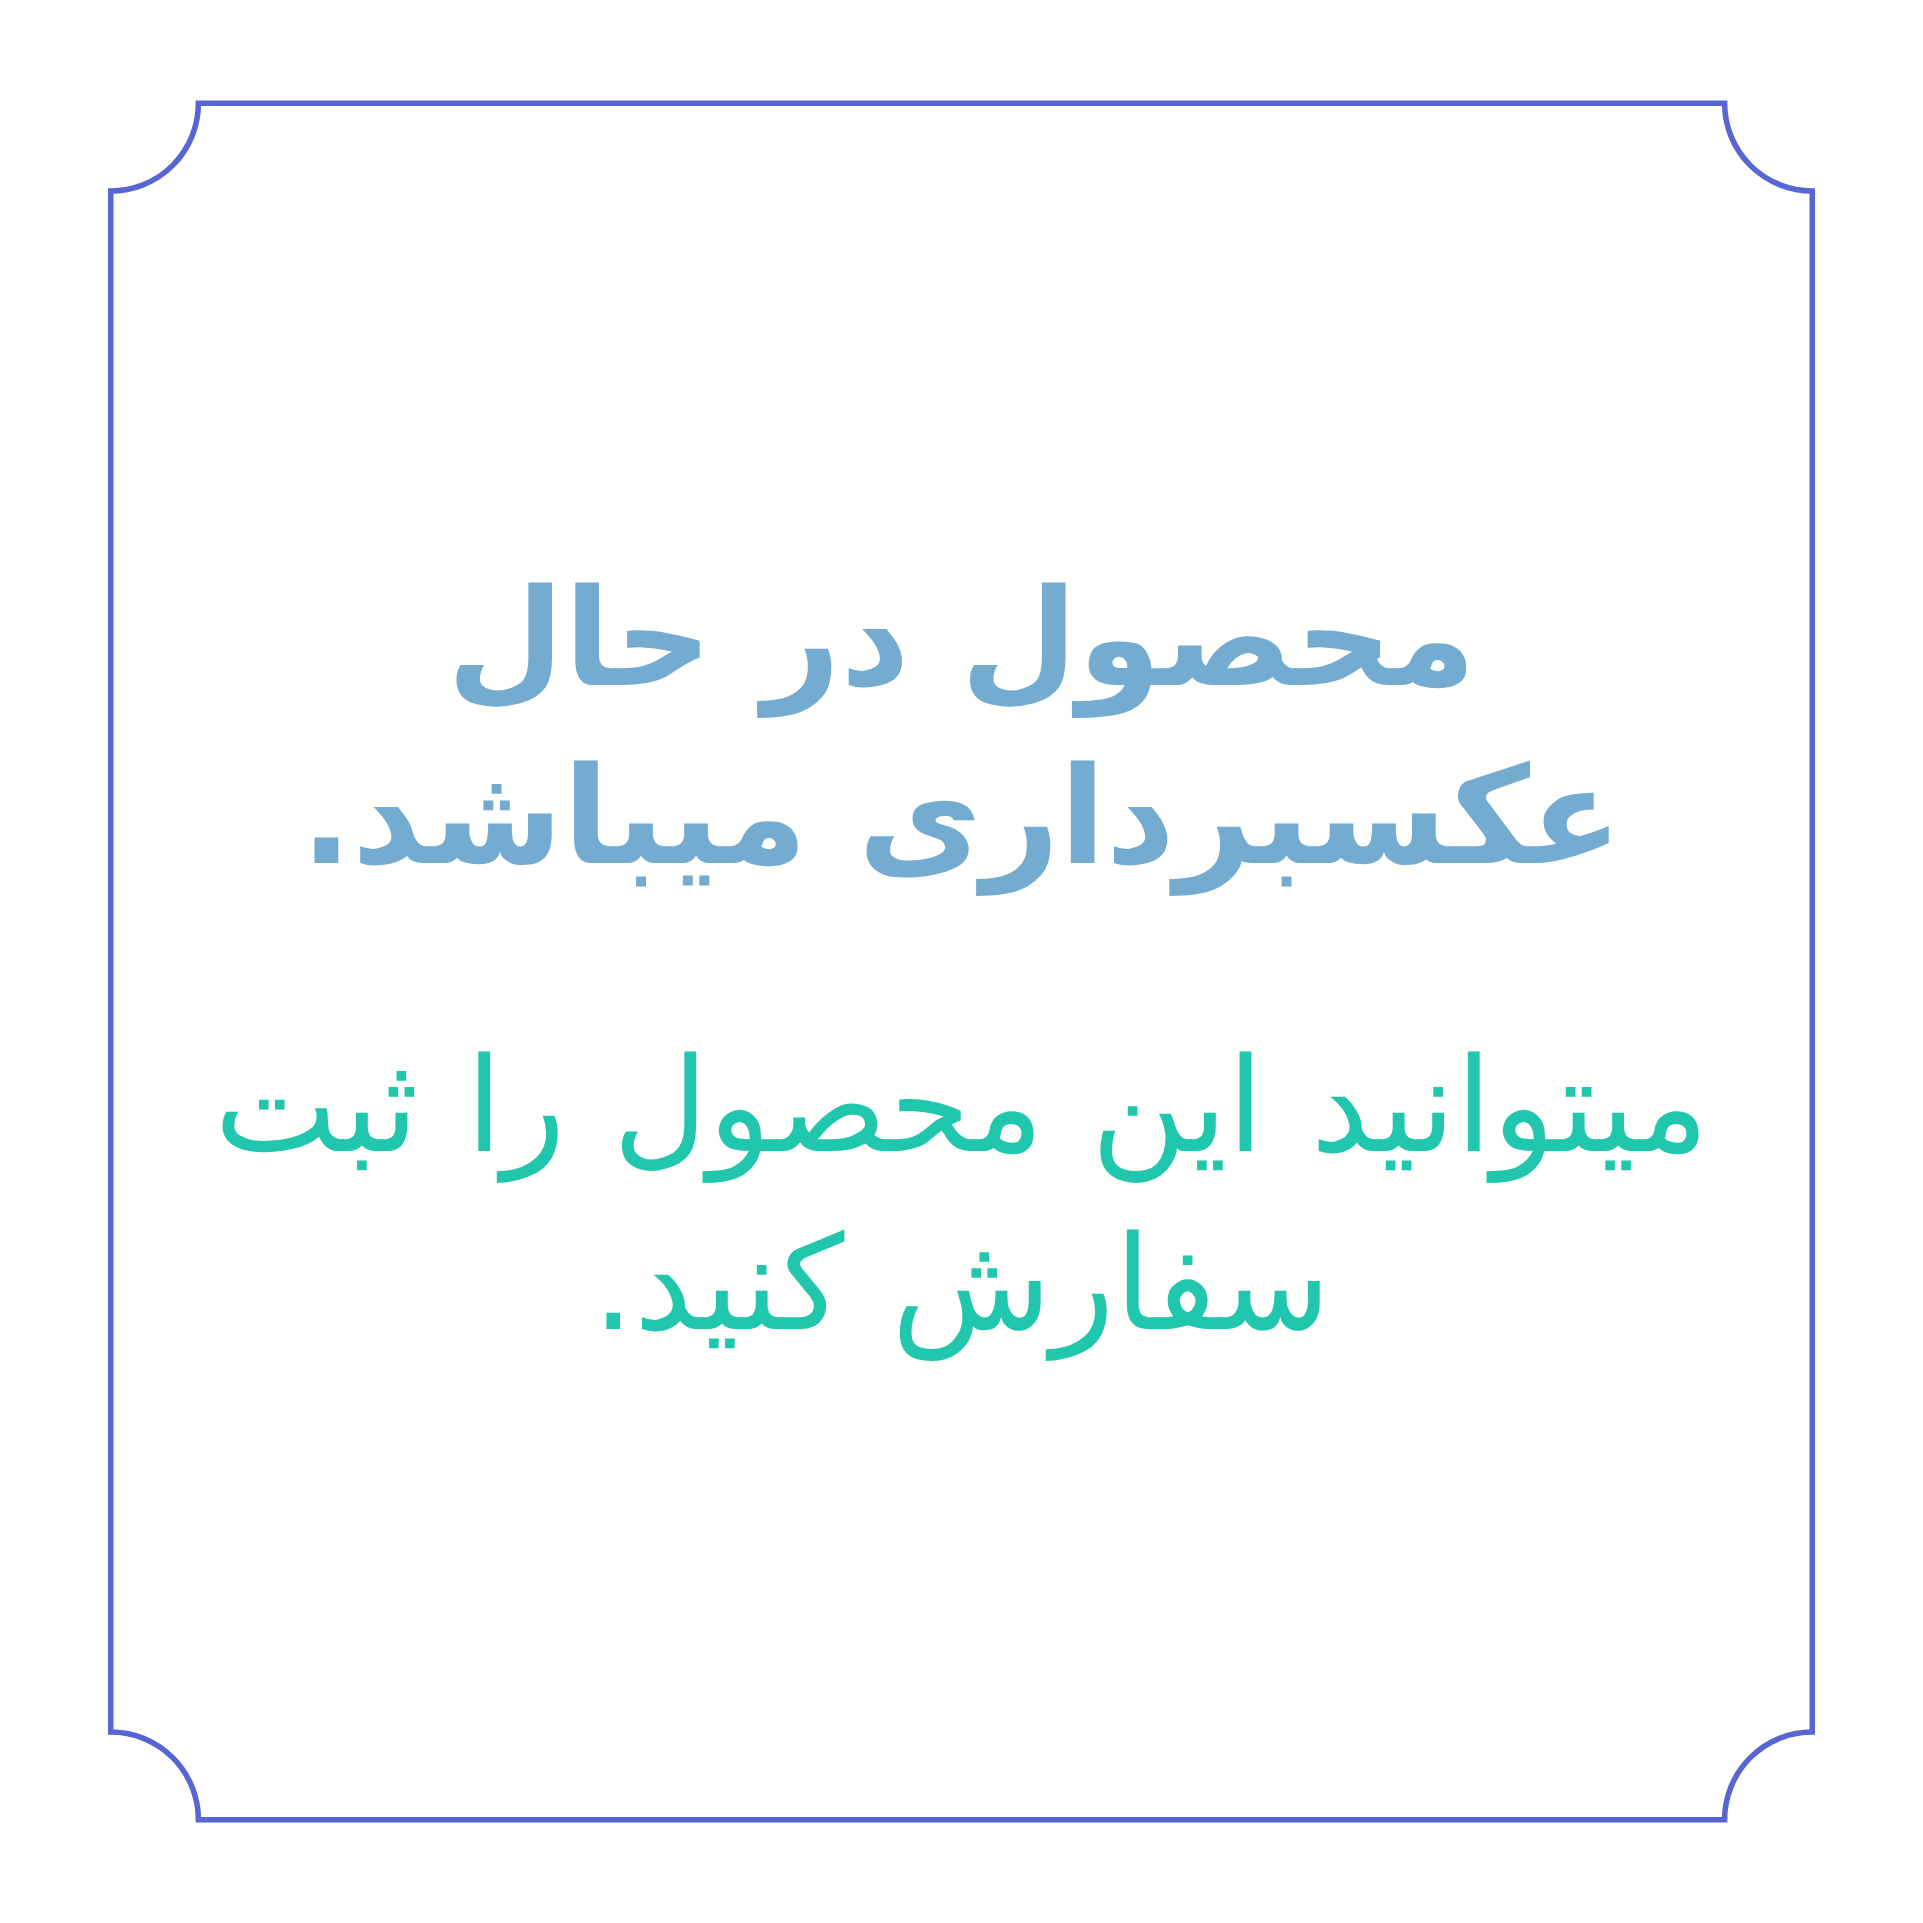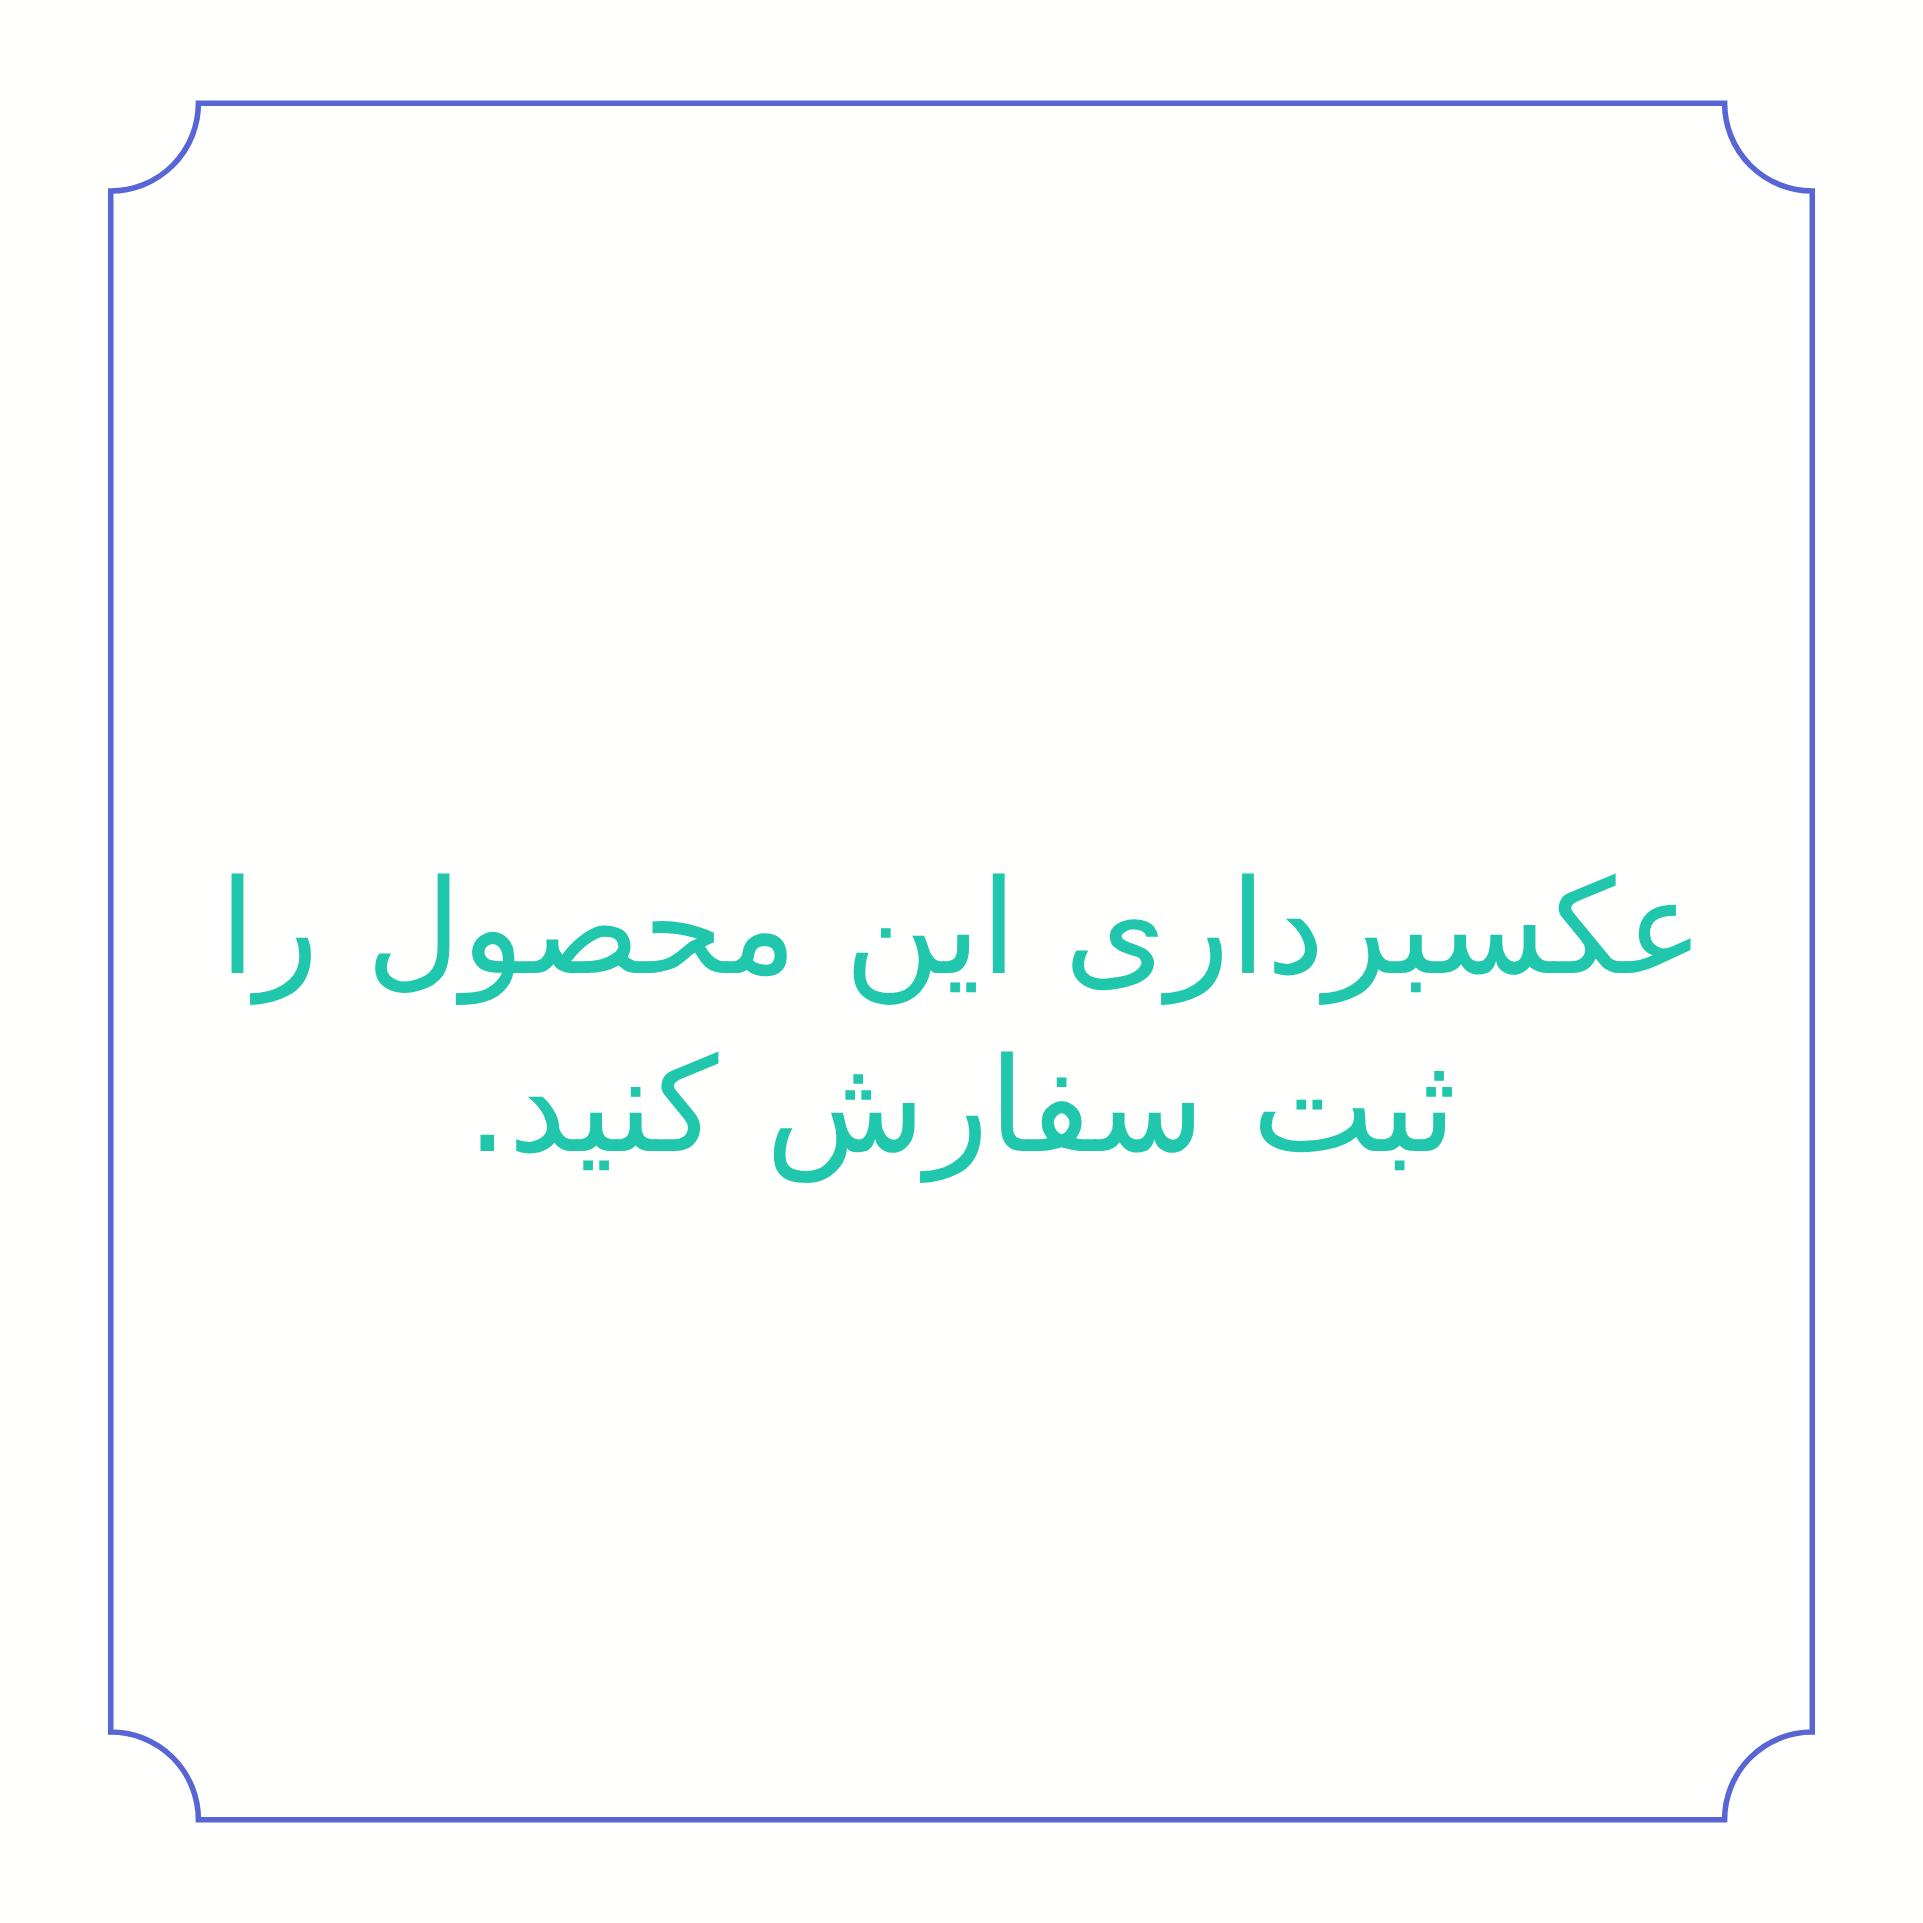--- a/index.html
+++ b/index.html
@@ -91,22 +91,25 @@
              A 95 95 0 0 0 1869 1972
              L 215 1972
              A 95 95 0 0 0 120 1877
              L 120 207
              A 95 95 0 0 0 215 112
              Z" fill="none" stroke="#5865d4" stroke-width="6" stroke-linecap="butt" stroke-linejoin="miter"></path>
   </svg>
 
   <div class="content">
 
+    <div class="msg-block">
+      <p class="msg-primary" style="color: rgb(116, 172, 209);">محصول در حال عکسبرداری میباشد.</p>
+    </div>
 
     <div class="spacer"></div>
 
     <div class="msg-block">
-      <p class="msg-secondary" style="color: rgb(33, 199, 172);">عکسبرداری این محصول را ثبت سفارش کنید.</p>
+      <p class="msg-secondary" style="color: rgb(33, 199, 172);">میتوانید این محصول را ثبت سفارش کنید.</p>
     </div>
 
   </div>
 </div>
 
 
 </body></html>

